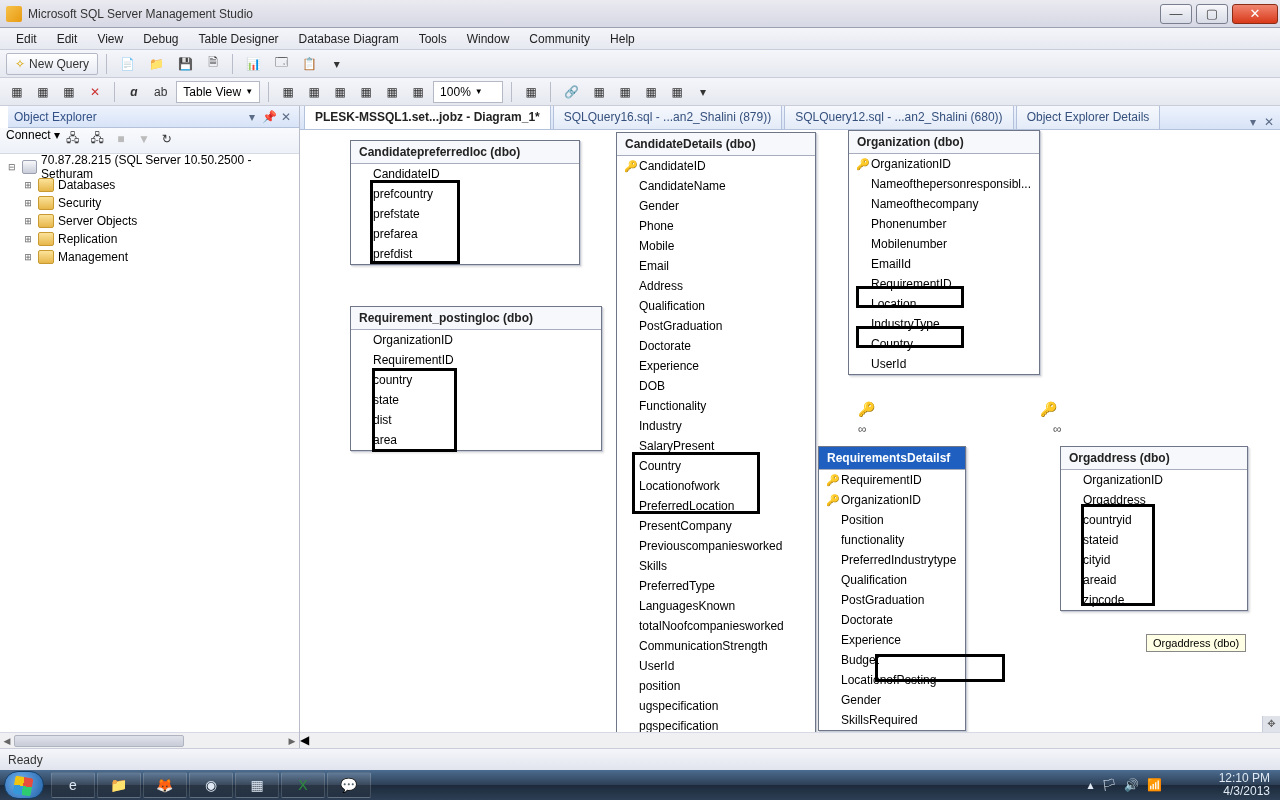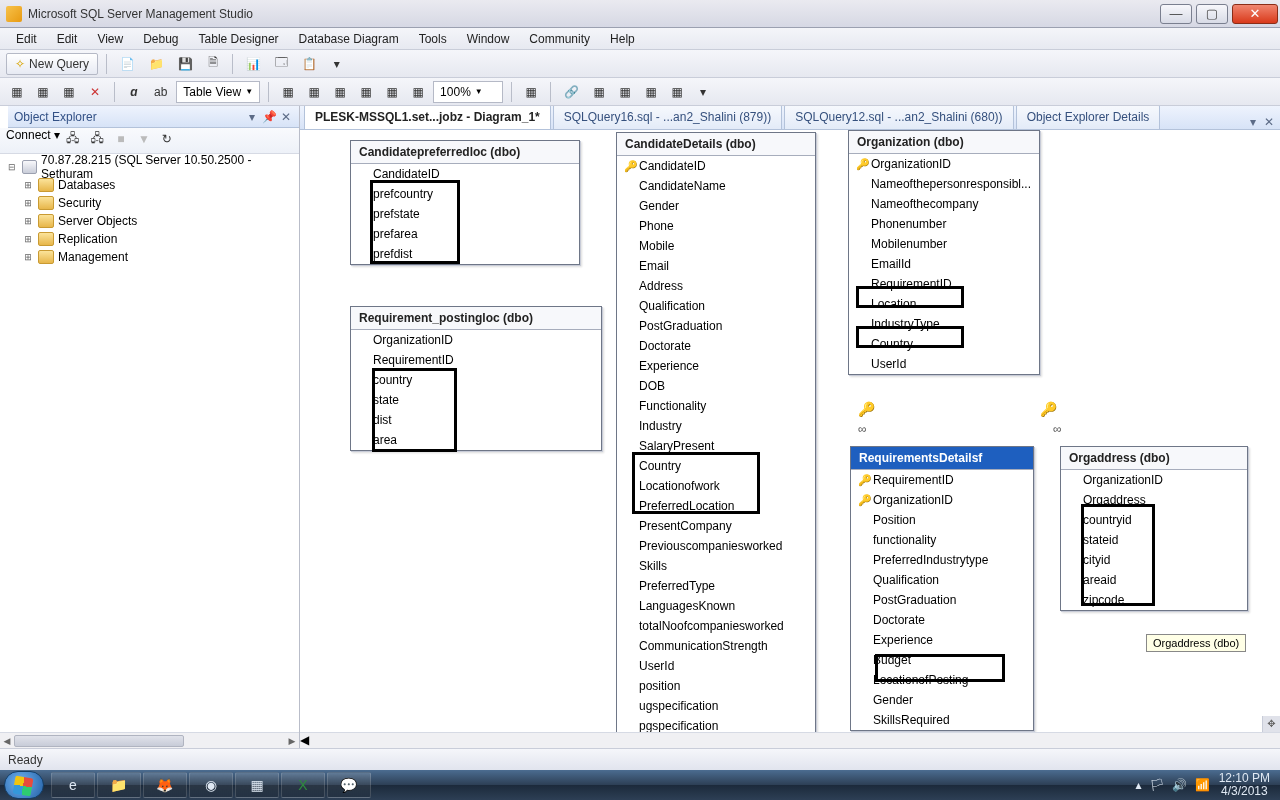--- a/index.html
+++ b/index.html
@@ -67,21 +67,21 @@
 
 
 .statusbar { height: 22px; background: linear-gradient(#f5f6fa,#e1e4ee); border-top: 1px solid #c9cdd9; display: flex; align-items: center; padding: 0 8px; color: #333; }
 
 
 .taskbar { height: 30px; background: linear-gradient(to bottom, #4b6c90 0%, #2d3f55 50%, #1c2a3b 51%, #2d3f55 100%); display: flex; align-items: center; padding: 0 4px; }
 .start { width: 40px; height: 28px; border-radius: 14px; background: radial-gradient(circle at 40% 40%, #6fb2f0, #2360a6); border: 1px solid #133d66; margin-right: 6px; position: relative; }
 .start::after { content: ""; position: absolute; left: 9px; top: 5px; width: 18px; height: 18px; background: conic-gradient(#e74c3c 0 25%, #2ecc71 25% 50%, #3498db 50% 75%, #f1c40f 75% 100%); border-radius: 2px; transform: rotate(10deg); }
 .taskicon { width: 44px; height: 26px; margin: 0 1px; border: 1px solid rgba(255,255,255,0.15); border-radius: 2px; background: linear-gradient(rgba(255,255,255,0.15), rgba(0,0,0,0.15)); display: flex; align-items: center; justify-content: center; color: #dfe8f3; font-size: 14px; }
 .tray { margin-left: auto; display: flex; align-items: center; gap: 8px; color: #dfe8f3; padding-right: 6px; font-size: 11px; }
-.tray .clock { text-align: center; line-height: 13px; }
+.tray .clock { text-align: right; line-height: 13px; margin-left: 48px; }
 </style>
 </head>
 <body>
 
 <div class="titlebar">
   <div class="app-icon"></div>
   <div class="title">Microsoft SQL Server Management Studio</div>
   <div class="winbtns">
     <div class="winbtn">—</div>
     <div class="winbtn">▢</div>
@@ -464,21 +464,21 @@
           </div>
       </div>
       <div class="highlight-box" style="left:556px; top:156px; width:108px; height:22px;"></div>
       <div class="highlight-box" style="left:556px; top:196px; width:108px; height:22px;"></div>
 
       <span class="rel-key" style="left:558px; top:271px;">🔑</span>
       <span class="rel-inf" style="left:558px; top:292px;">∞</span>
       <span class="rel-key" style="left:740px; top:271px;">🔑</span>
       <span class="rel-inf" style="left:753px; top:292px;">∞</span>
 
-      <div class="table-box sel" style="left:550px; top:316px; width:184px;">
+      <div class="table-box sel" style="left:518px; top:316px; width:148px;">
         <div class="thead">RequirementsDetailsf</div>
         <div class="cols" id="reqd-cols">
             <div class="col">
               <span class="key">🔑</span>
               <span class="txt">RequirementID</span>
             </div>
             <div class="col">
               <span class="key">🔑</span>
               <span class="txt">OrganizationID</span>
             </div>

